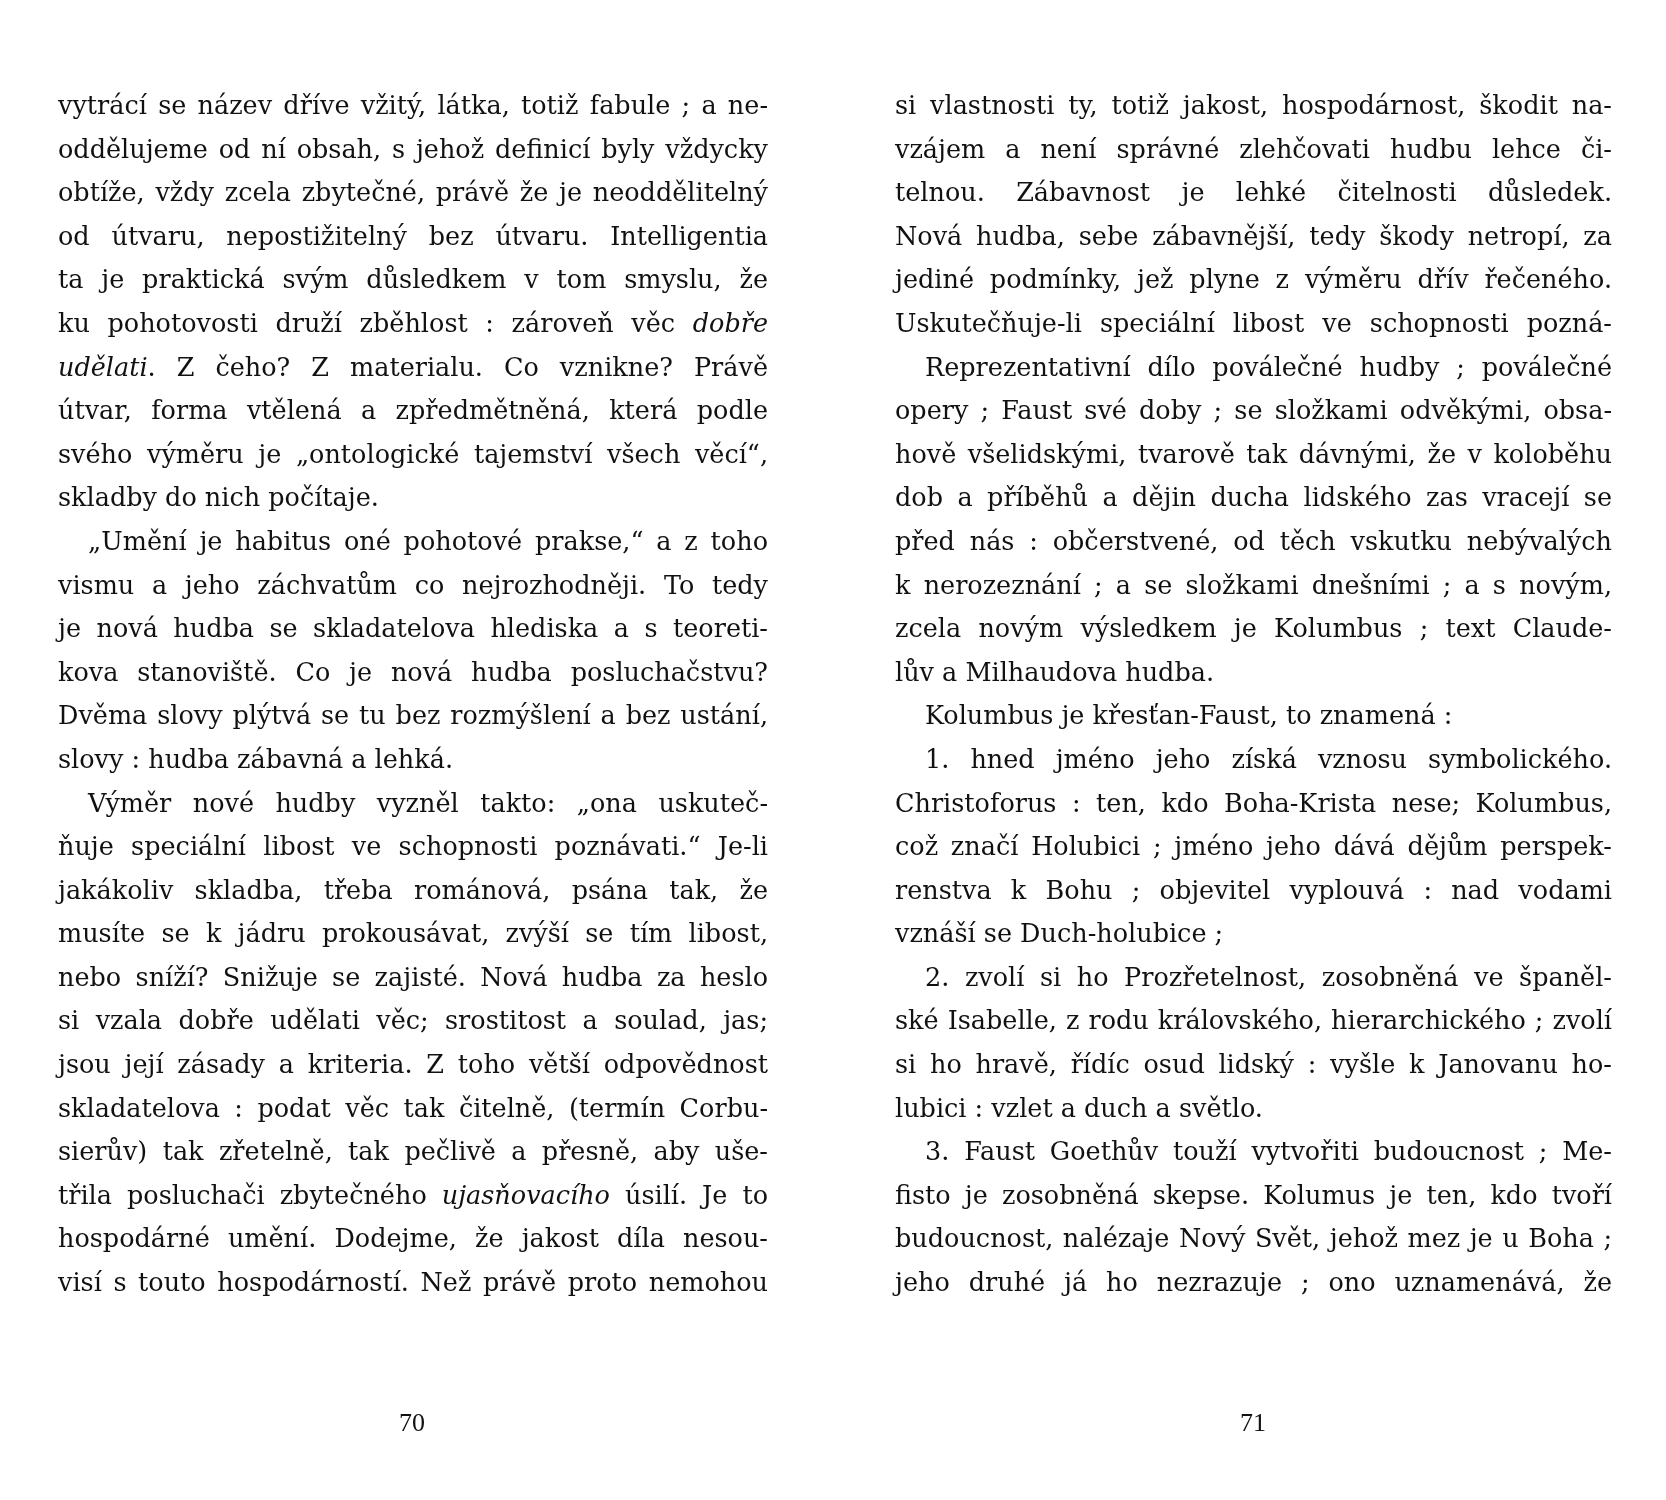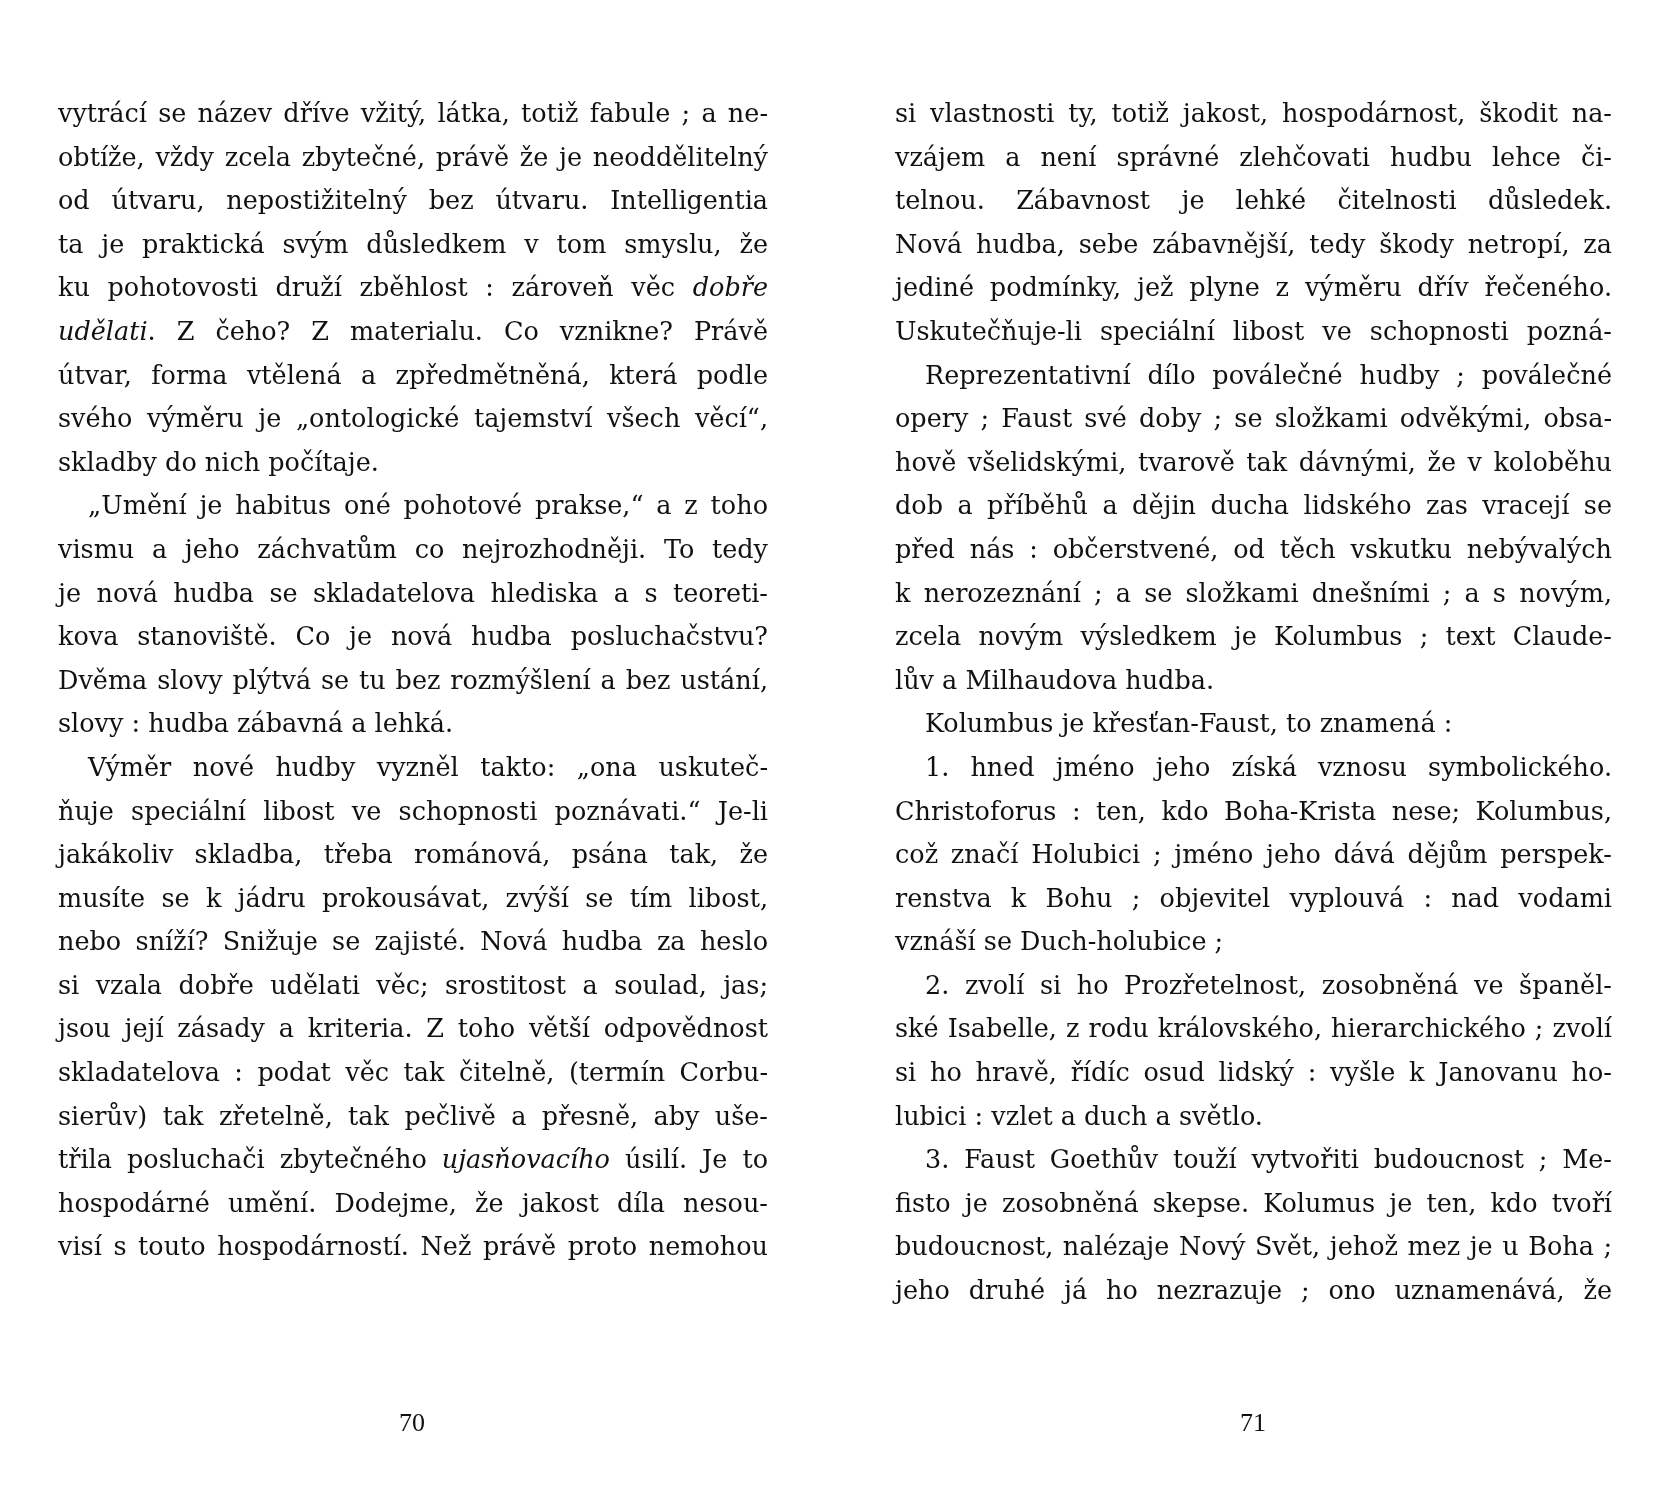--- a/index.html
+++ b/index.html
@@ -10,21 +10,21 @@
     body {
       width: 1666px;
       height: 1500px;
       position: relative;
       overflow: hidden;
       color: #111111;
       font-family: "DejaVu Serif", "Liberation Serif", serif;
     }
     .page {
       position: absolute;
-      top: 92px;
+      top: 84px;
     }
     .page-left { left: 58px; width: 710px; }
     .page-right { left: 895px; width: 717px; }
     .line {
       height: 43.6px;
       line-height: 43.6px;
       font-size: 25.5px;
       white-space: nowrap;
       text-align: justify;
       text-align-last: justify;
@@ -46,20 +46,21 @@
       text-align: center;
     }
     .pn-left { left: 372px; }
     .pn-right { left: 1213px; }
   </style>
 </head>
 <body>
 
 <div class="page page-left" id="left-page">
     <div class="line">vytrácí se název dříve vžitý, látka, totiž fabule ; a ne-</div>
+    <div class="line">oddělujeme od ní obsah, s jehož definicí byly vždycky</div>
     <div class="line">obtíže, vždy zcela zbytečné, právě že je neoddělitelný</div>
     <div class="line">od útvaru, nepostižitelný bez útvaru. Intelligentia</div>
     <div class="line">ta je praktická svým důsledkem v tom smyslu, že</div>
     <div class="line"><span>ku pohotovosti druží zběhlost : zároveň věc </span><em>dobře</em><span></span></div>
     <div class="line"><span></span><em>udělati</em><span>. Z čeho? Z materialu. Co vznikne? Právě</span></div>
     <div class="line">útvar, forma vtělená a zpředmětněná, která podle</div>
     <div class="line">svého výměru je „ontologické tajemství všech věcí“,</div>
     <div class="line last">skladby do nich počítaje.</div>
     <div class="line indent">„Umění je habitus oné pohotové prakse,“ a z toho</div>
     <div class="line">vismu a jeho záchvatům co nejrozhodněji. To tedy</div>

